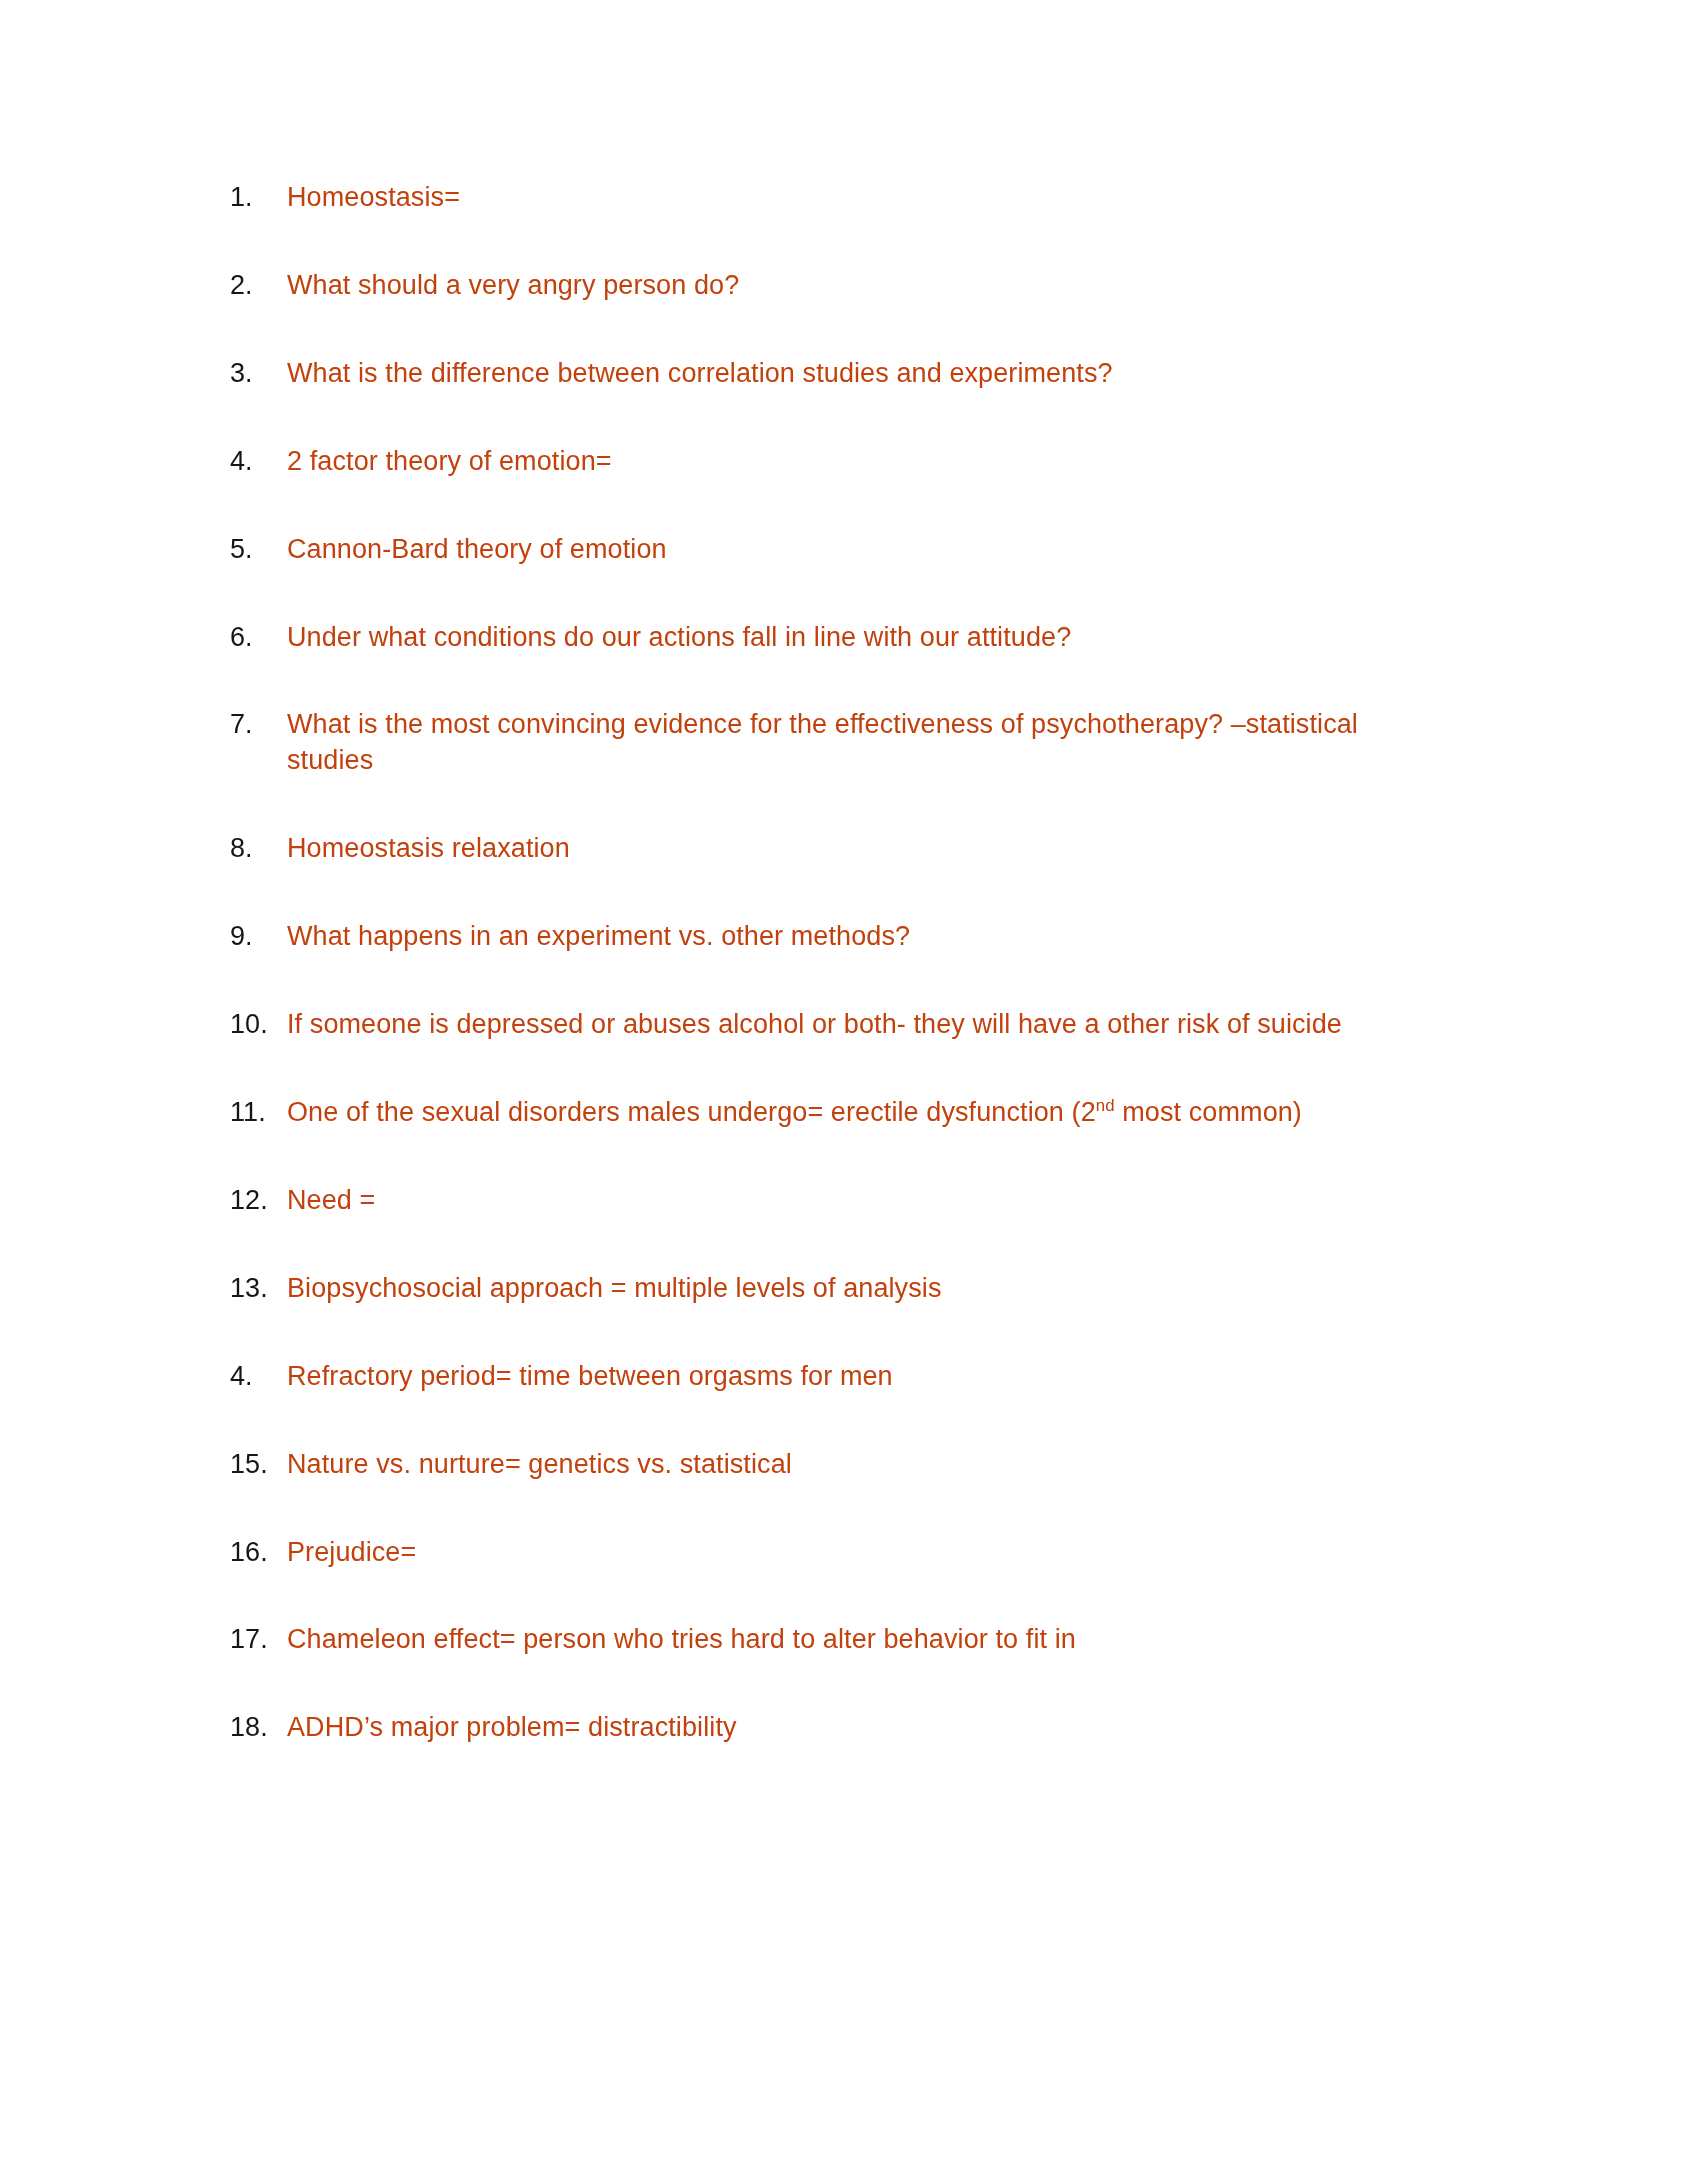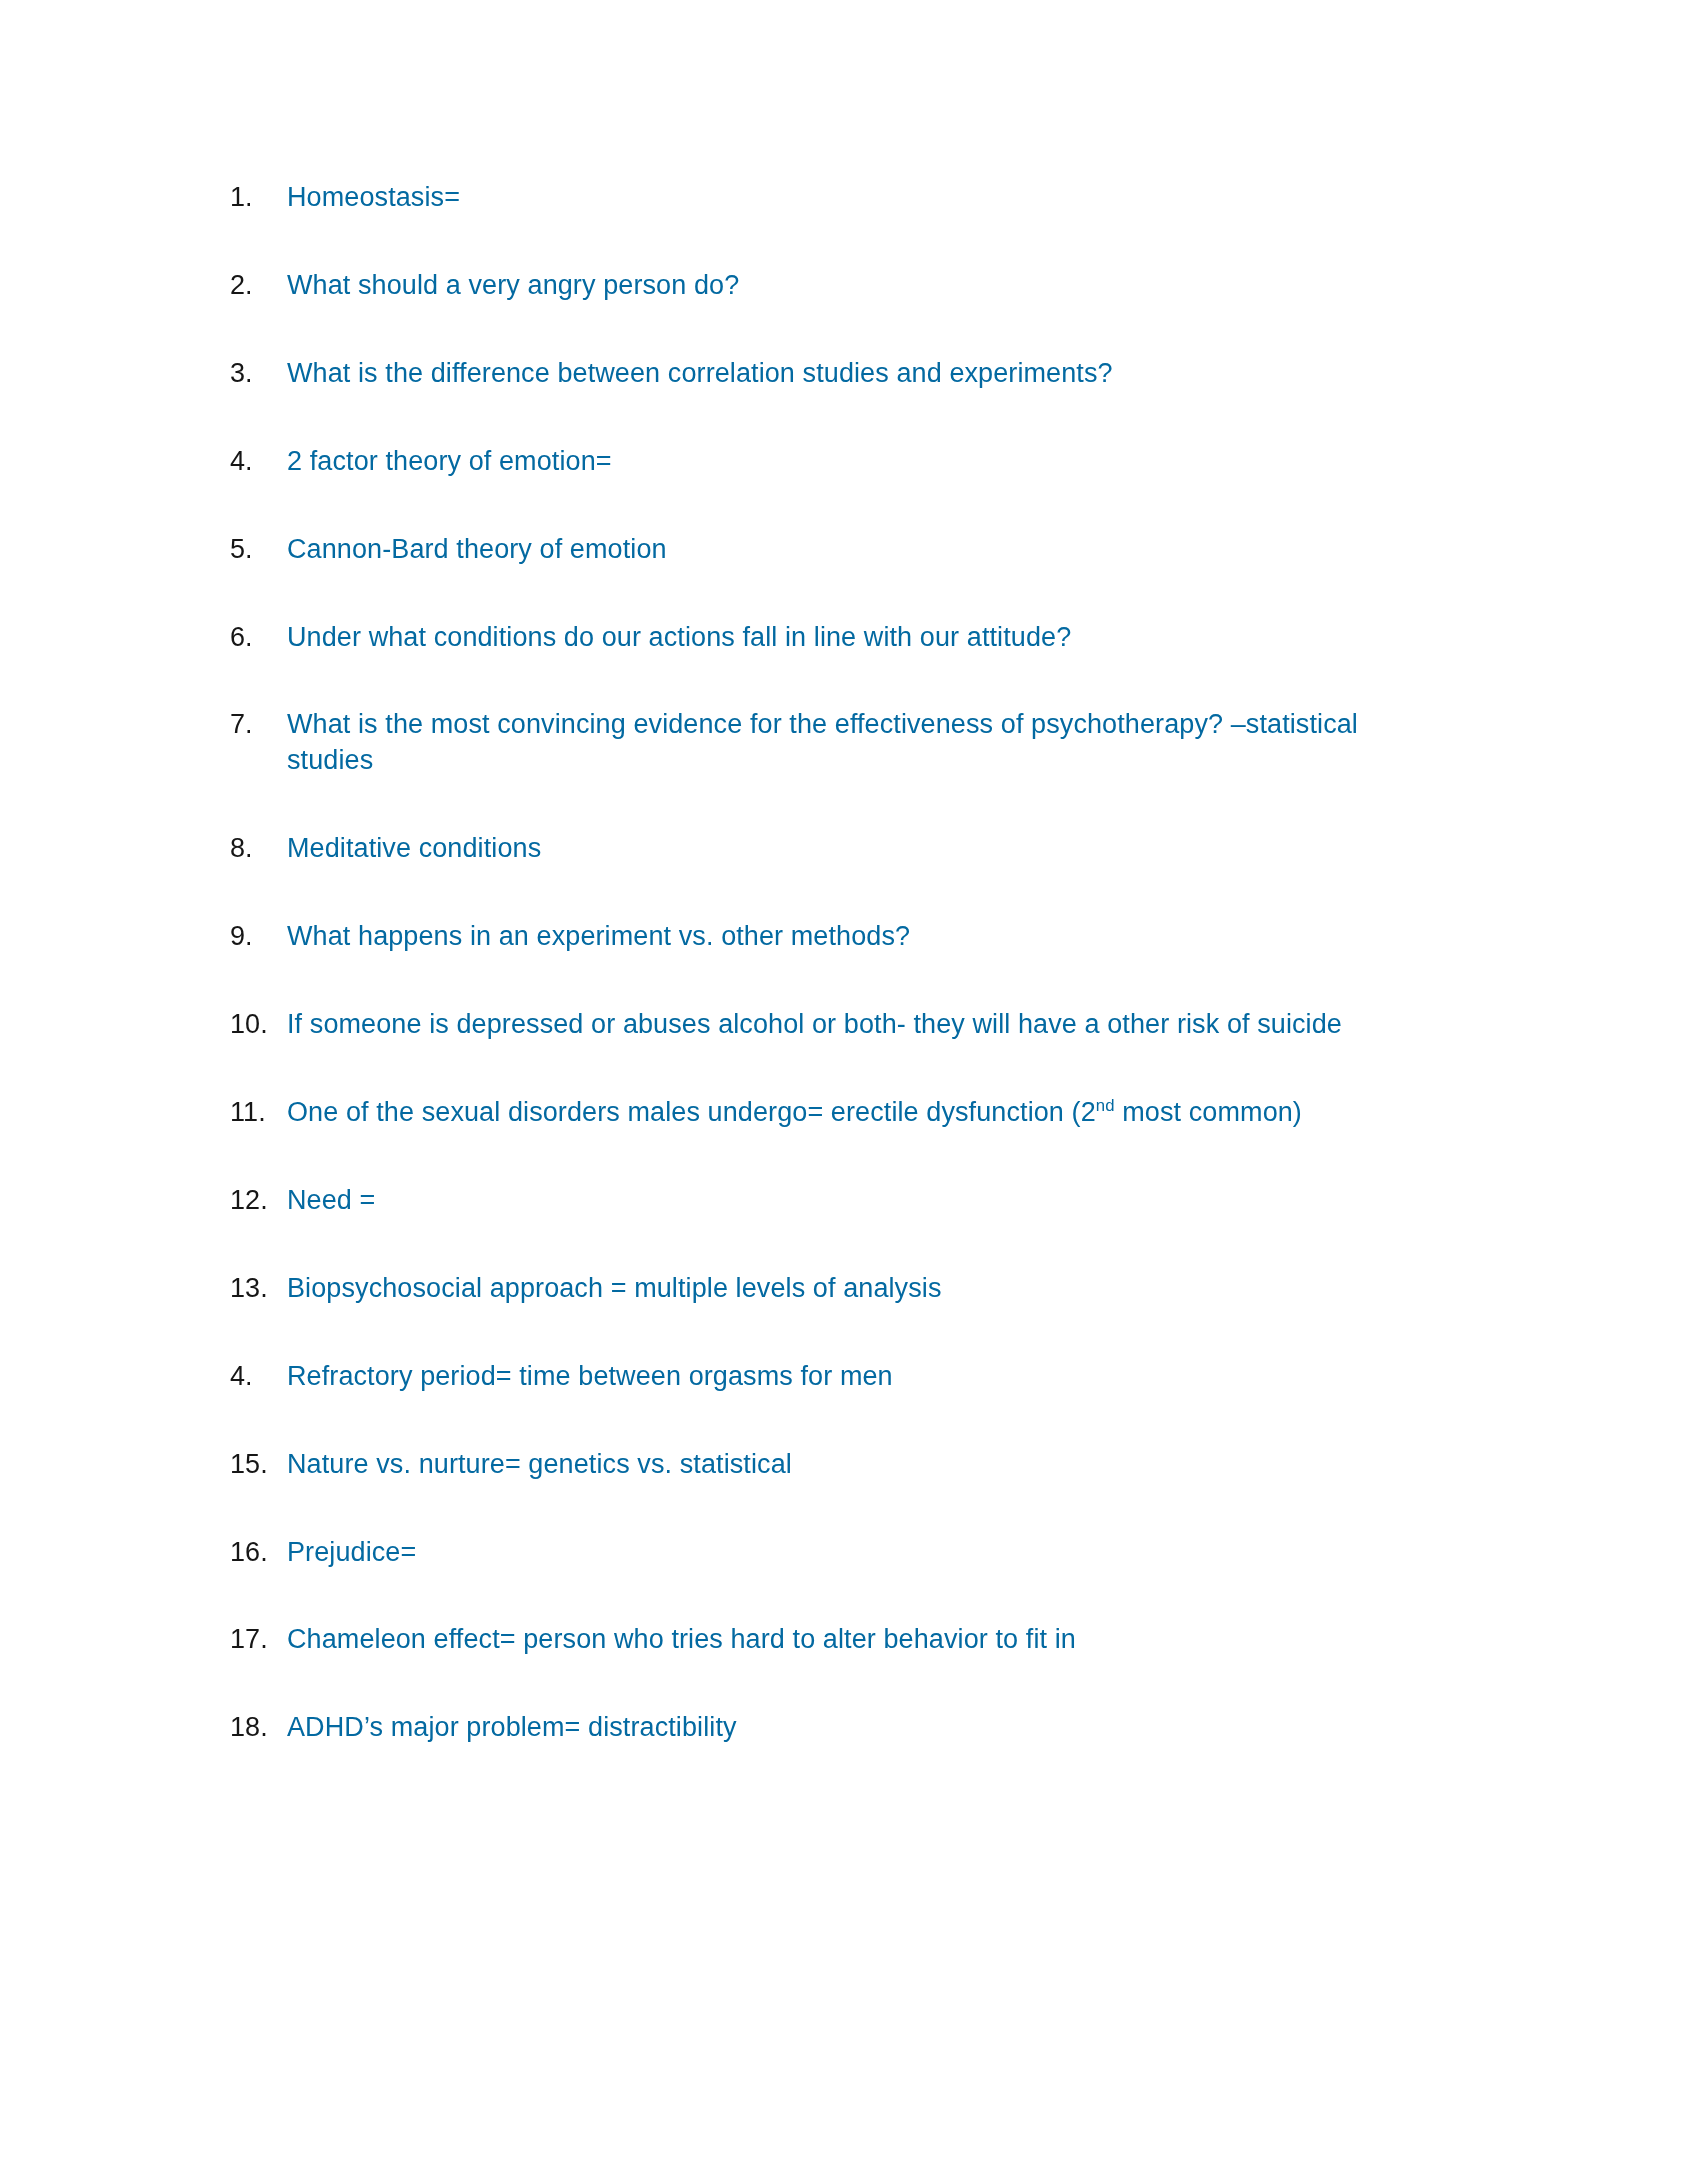--- a/index.html
+++ b/index.html
@@ -46,21 +46,21 @@
     left: 0;
     top: 0;
     width: 48px;
     text-align: left;
     font-size: 27px;
     color: #161616;
   }
   ol.qlist > li .txt {
     display: block;
     font-size: 27px;
-    color: #0369a1;
+    color: #c2410c;
   }
   sup {
     font-size: 0.62em;
     vertical-align: super;
     line-height: 0;
   }
 </style>
 </head>
 <body>
 
@@ -98,21 +98,21 @@
         <span class="txt">Under what conditions do our actions fall in line with our attitude?</span>
       </li>
 
       <li>
         <span class="num">7.</span>
         <span class="txt">What is the most convincing evidence for the effectiveness of psychotherapy? –statistical studies</span>
       </li>
 
       <li>
         <span class="num">8.</span>
-        <span class="txt">Meditative conditions</span>
+        <span class="txt">Homeostasis relaxation</span>
       </li>
 
       <li>
         <span class="num">9.</span>
         <span class="txt">What happens in an experiment vs. other methods?</span>
       </li>
 
       <li>
         <span class="num">10.</span>
         <span class="txt">If someone is depressed or abuses alcohol or both- they will have a other risk of suicide</span>

